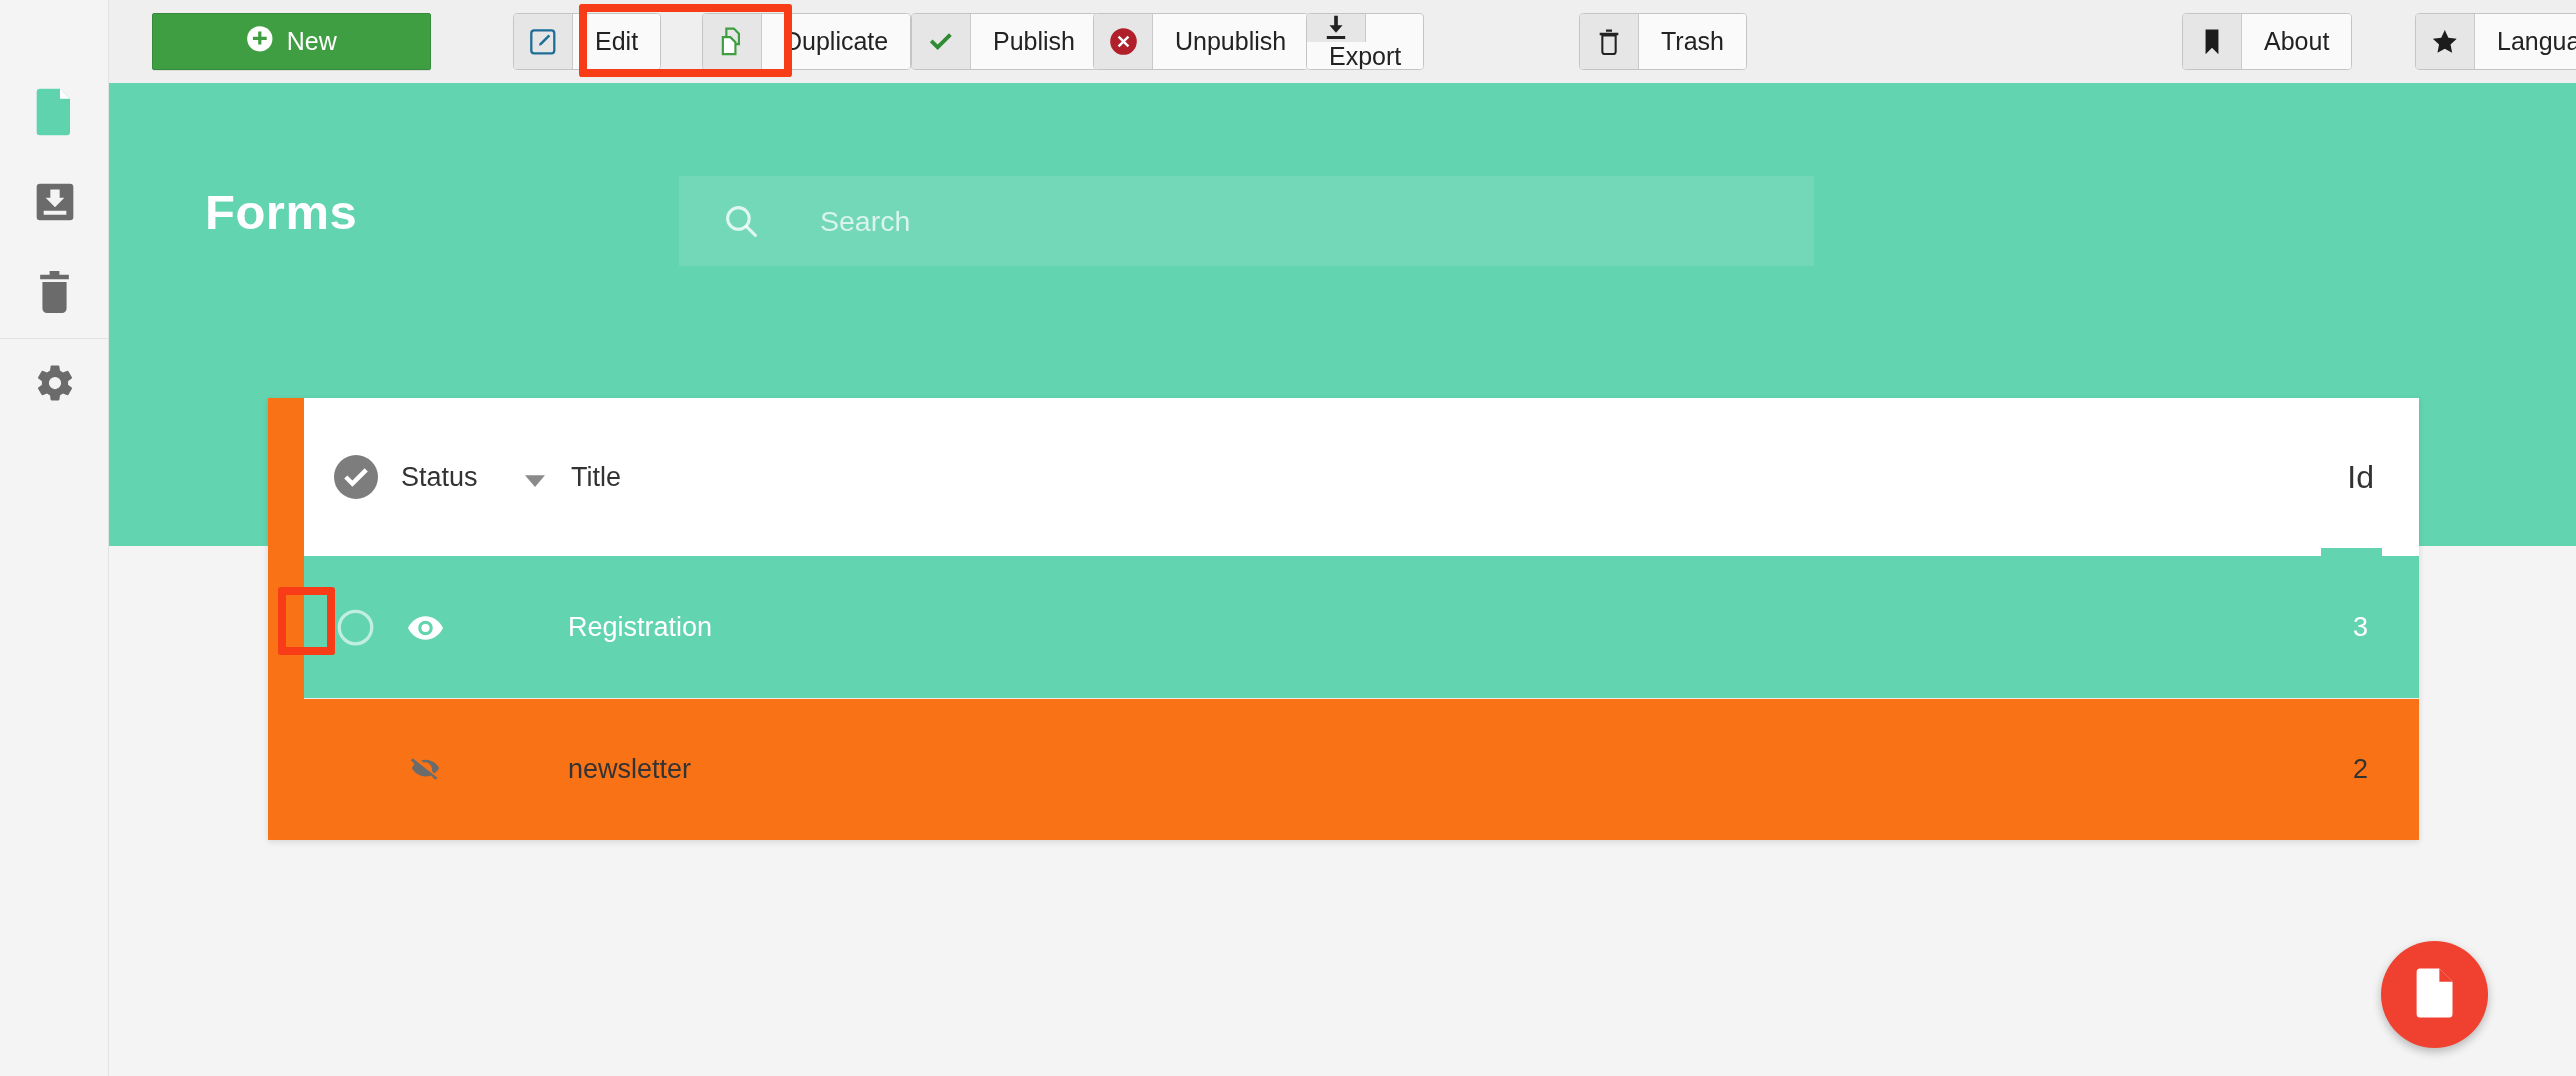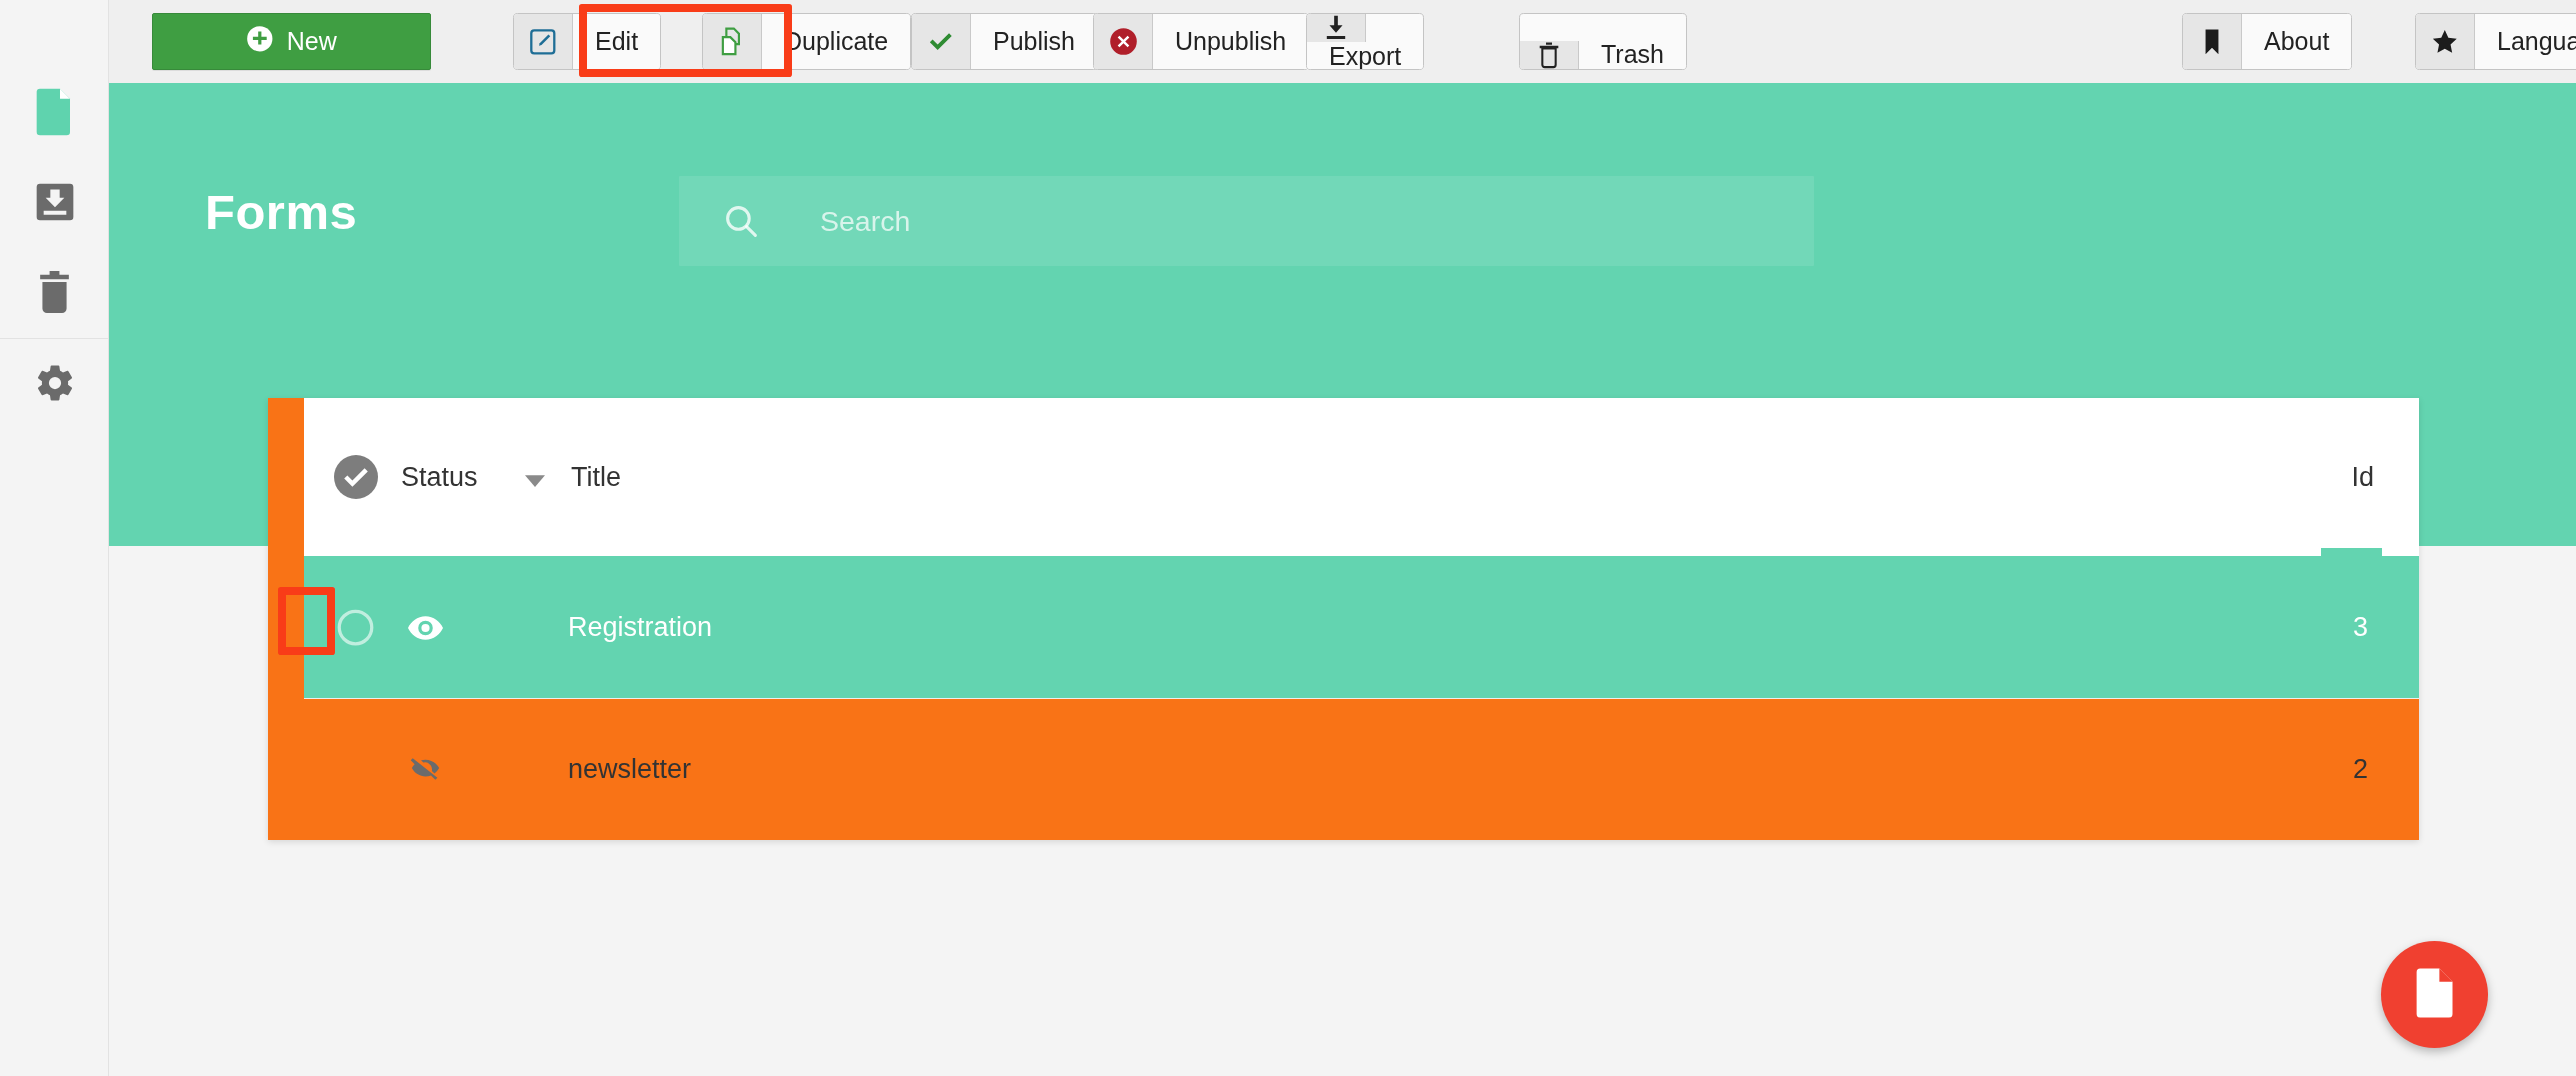--- a/index.html
+++ b/index.html
@@ -153,21 +153,21 @@
     position: absolute; left: 221px; top: 77px;
     cursor: pointer;
   }
   .th-title {
     position: absolute; left: 267px;
     font-size: 27px; color: #333;
     cursor: pointer;
   }
   .th-id {
     position: absolute; right: 45px;
-    font-size: 27px; color: #333;
+    font-size: 32px; color: #333;
     cursor: pointer;
   }
   .th-id-underline {
     position: absolute; right: 37px; bottom: 0;
     width: 61px; height: 8.3px;
     background: #63d4b0;
   }
 
   .trow {
     position: relative;
@@ -306,21 +306,21 @@
 
   <div class="split-btn" style="left:1197px;flex-direction:column;">
     <div class="ico-part">
       <svg width="26" height="27.6" viewBox="0 0 22 24">
           <path fill="#222" d="M9.4 1.6h3.2v8.2h4.1L11 16.4 5.3 9.8h4.1zM3 19.2h16v2.6H3z"></path>
         </svg>
     </div>
     <div class="txt-part">Export</div>
   </div>
 
-  <div class="split-btn" style="left:1410px;align-items:flex-end;">
+  <div class="split-btn" style="left:1470px;">
     <div class="ico-part">
       <svg width="24" height="27.6" viewBox="0 0 20 24">
           <path fill="none" stroke="#222" stroke-width="1.8" d="M4.2 6.4h11.6v14.3a2 2 0 0 1-2 2H6.2a2 2 0 0 1-2-2z"></path>
           <path fill="#222" d="M7.4 1.2h5.2v2.1H7.4zM1.9 4.1h16.2v2.2H1.9z"></path>
         </svg>
     </div>
     <div class="txt-part">Trash</div>
   </div>
 
   <div class="split-btn" style="left:2073px;">

